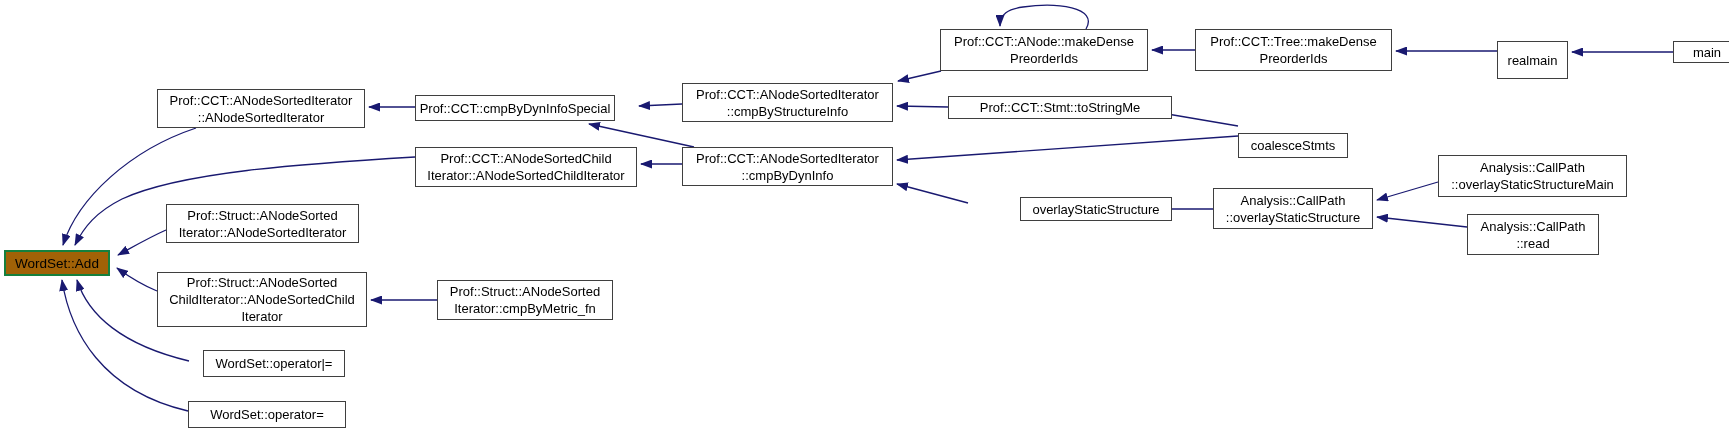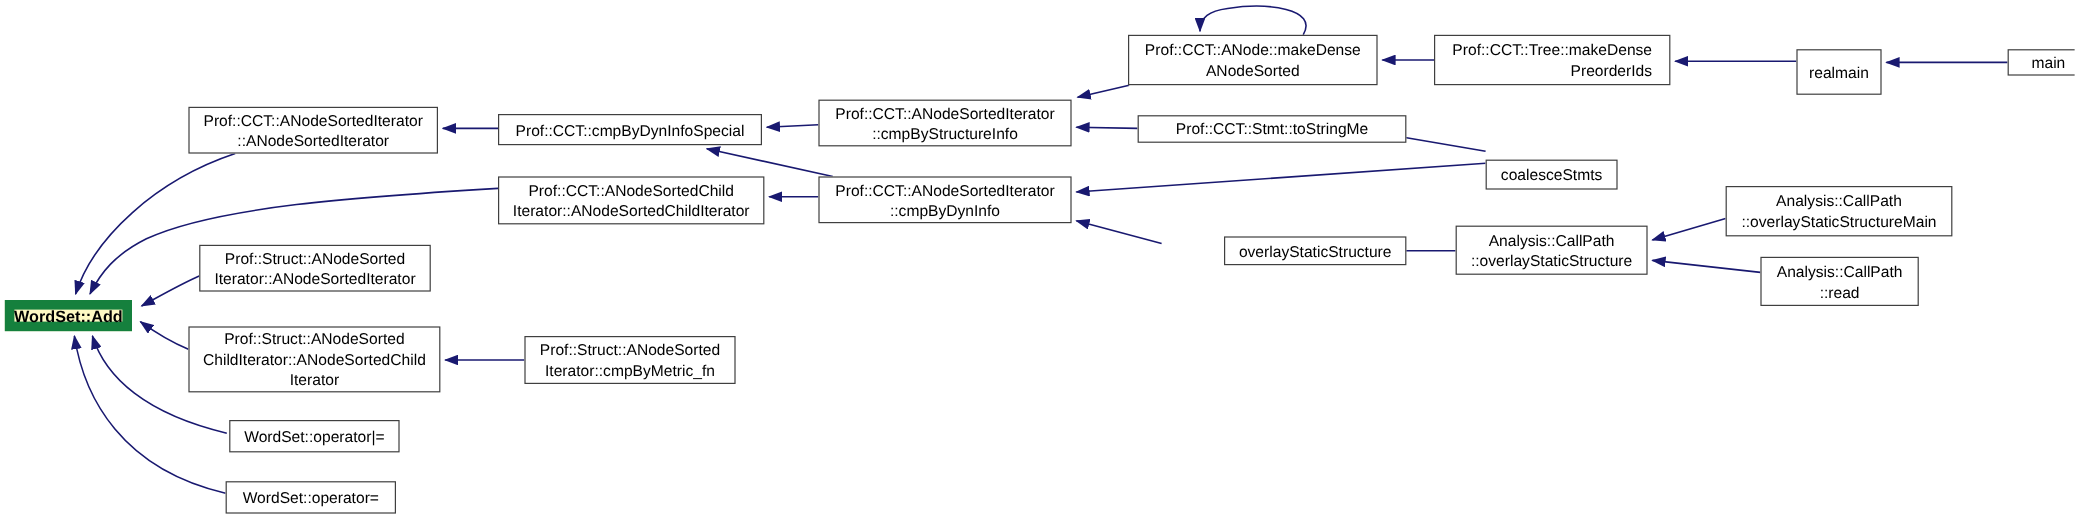--- a/index.html
+++ b/index.html
@@ -21,24 +21,23 @@
     font-size:13px;
     line-height:17px;
     display:flex;
     align-items:center;
     justify-content:center;
     text-align:center;
     white-space:pre-line;
     cursor:pointer;
   }
   .node.main {
-    background:#fef9c3;
-    border:8px solid #15803d;
+    background:#a16207;
+    border:2px solid #15803d;
     font-size:13.5px;
-    font-weight:bold;
   }
 </style>
 </head>
 <body>
 
 <div id="canvas">
   <svg id="edge-layer" width="1729" height="434" viewBox="0 0 1729 434" xmlns="http://www.w3.org/2000/svg">
     <defs>
       <marker id="arrowhead" markerUnits="userSpaceOnUse" markerWidth="12" markerHeight="9" refX="11" refY="4.5" orient="auto">
         <path d="M0,0 L12,4.5 L0,9 Z" fill="#191970"></path>
@@ -72,34 +71,34 @@
   </svg>
   <div id="nodes">
       <div class="node main" style="left: 4px; top: 250px; width: 106px; height: 26px;">WordSet::Add</div>
       <div class="node" style="left: 157px; top: 89px; width: 208px; height: 39px;">Prof::CCT::ANodeSortedIterator
 ::ANodeSortedIterator</div>
       <div class="node" style="left: 166px; top: 204px; width: 193px; height: 39px;">Prof::Struct::ANodeSorted
 Iterator::ANodeSortedIterator</div>
       <div class="node" style="left: 157px; top: 272px; width: 210px; height: 55px;">Prof::Struct::ANodeSorted
 ChildIterator::ANodeSortedChild
 Iterator</div>
-      <div class="node" style="left: 191px; top: 350px; width: 142px; height: 27px;">WordSet::operator|=</div>
-      <div class="node" style="left: 188px; top: 401px; width: 142px; height: 27px;">WordSet::operator=</div>
-      <div class="node" style="left: 415px; top: 95px; width: 220px; height: 26px;">Prof::CCT::cmpByDynInfoSpecial</div>
+      <div class="node" style="left: 203px; top: 350px; width: 142px; height: 27px;">WordSet::operator|=</div>
+      <div class="node" style="left: 188px; top: 401px; width: 158px; height: 27px;">WordSet::operator=</div>
+      <div class="node" style="left: 415px; top: 95px; width: 200px; height: 26px;">Prof::CCT::cmpByDynInfoSpecial</div>
       <div class="node" style="left: 415px; top: 147px; width: 222px; height: 40px;">Prof::CCT::ANodeSortedChild
 Iterator::ANodeSortedChildIterator</div>
       <div class="node" style="left: 437px; top: 280px; width: 176px; height: 40px;">Prof::Struct::ANodeSorted
 Iterator::cmpByMetric_fn</div>
       <div class="node" style="left: 682px; top: 83px; width: 211px; height: 39px;">Prof::CCT::ANodeSortedIterator
 ::cmpByStructureInfo</div>
       <div class="node" style="left: 682px; top: 147px; width: 211px; height: 39px;">Prof::CCT::ANodeSortedIterator
 ::cmpByDynInfo</div>
       <div class="node" style="left: 940px; top: 29px; width: 208px; height: 42px;">Prof::CCT::ANode::makeDense
-ANodeSorted</div>
-      <div class="node" style="left: 1195px; top: 29px; width: 197px; height: 42px; text-align: right;">Prof::CCT::Tree::makeDense
+PreorderIds</div>
+      <div class="node" style="left: 1195px; top: 29px; width: 197px; height: 42px;">Prof::CCT::Tree::makeDense
 PreorderIds</div>
       <div class="node" style="left: 1497px; top: 41px; width: 71px; height: 38px;">realmain</div>
       <div class="node" style="left: 1673px; top: 41px; width: 68px; height: 22px;">main</div>
       <div class="node" style="left: 948px; top: 96px; width: 224px; height: 23px;">Prof::CCT::Stmt::toStringMe</div>
       <div class="node" style="left: 1238px; top: 117px; width: 110px; height: 25px; margin-top: 16px;">coalesceStmts</div>
       <div class="node" style="left: 1020px; top: 197px; width: 152px; height: 24px;">overlayStaticStructure</div>
       <div class="node" style="left: 1213px; top: 188px; width: 160px; height: 41px;">Analysis::CallPath
 ::overlayStaticStructure</div>
       <div class="node" style="left: 1438px; top: 155px; width: 189px; height: 42px;">Analysis::CallPath
 ::overlayStaticStructureMain</div>

